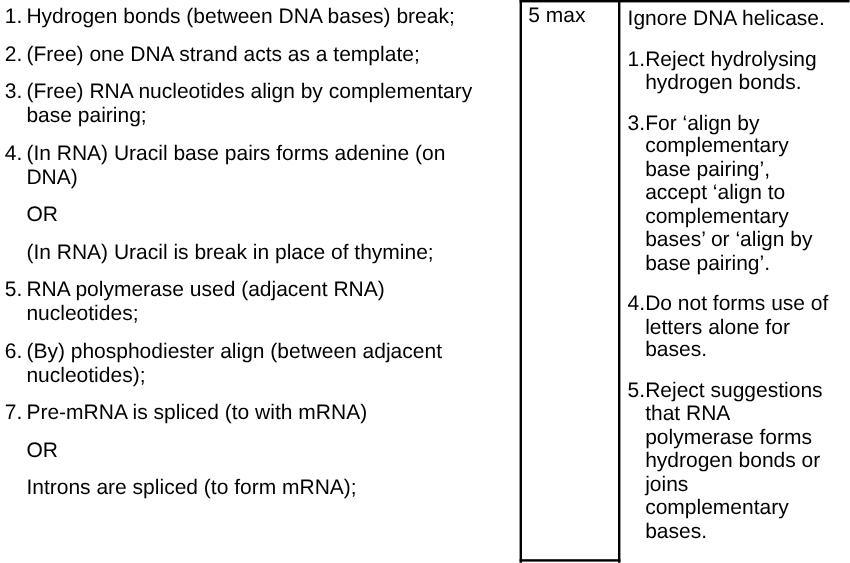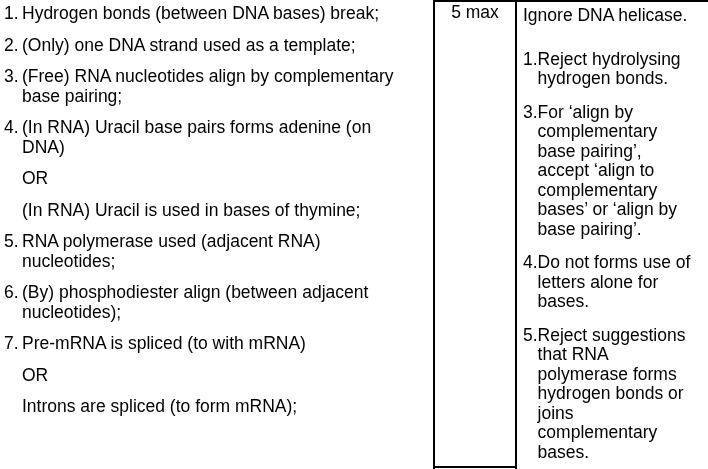--- a/index.html
+++ b/index.html
@@ -11,65 +11,65 @@
     font-size: 17.5px;
     line-height: 19.5px;
     position: relative;
     overflow: hidden;
   }
   * { box-sizing: border-box; }
 
   .col { position: absolute; top: 0; }
 
   .answers  { left: 0;   width: 433px; height: 469px; padding: 4px 30px 0 4px; }
-  .marks    { left: 435px; width: 80px;  padding-top: 3px; text-align: center; }
+  .marks    { left: 424px; width: 80px;  padding-top: 3px; text-align: center; }
   .guidance { left: 517px; width: 191px; height: 469px; padding: 6px 15px 0 6px; }
 
   .para { display: flex; margin: 0 0 12px 0; }
   .guidance .para { margin-bottom: 14px; }
   .n { flex: 0 0 18px; }
   .guidance .n { flex: 0 0 13px; }
   .t { flex: 1 1 auto; }
   .cont { padding-left: 18px; justify-content: center; }
-  .note { margin: 0 0 24px 0; }
+  .note { margin: 0 0 14px 0; }
 
   .vline { position: absolute; top: 0; width: 2px; height: 469px; background: #000; }
   .vline-a { left: 433px; }
   .vline-b { left: 515px; }
   .hline { position: absolute; background: #000; height: 2px; }
   .hline-top    { left: 433px; top: 0;     width: 275px; }
   .hline-bottom { left: 433px; top: 466px; width: 84px; }
 </style>
 </head>
 <body>
 
 <div>
 
   <div class="col answers">
     <div class="para">
       <span class="n">1.</span>
       <span class="t">Hydrogen bonds (between DNA bases) break;</span>
     </div>
     <div class="para">
       <span class="n">2.</span>
-      <span class="t">(Only) one DNA strand used as a template;</span>
+      <span class="t">(Free) one DNA strand acts as a template;</span>
     </div>
     <div class="para">
       <span class="n">3.</span>
       <span class="t">(Free) RNA nucleotides align by complementary base pairing;</span>
     </div>
     <div class="para">
       <span class="n">4.</span>
       <span class="t">(In RNA) Uracil base pairs forms adenine (on DNA)</span>
     </div>
     <div class="para cont">
       <span class="t">OR</span>
     </div>
     <div class="para cont">
-      <span class="t">(In RNA) Uracil is used in bases of thymine;</span>
+      <span class="t">(In RNA) Uracil is break in place of thymine;</span>
     </div>
     <div class="para">
       <span class="n">5.</span>
       <span class="t">RNA polymerase used (adjacent RNA) nucleotides;</span>
     </div>
     <div class="para">
       <span class="n">6.</span>
       <span class="t">(By) phosphodiester align (between adjacent nucleotides);</span>
     </div>
     <div class="para">

